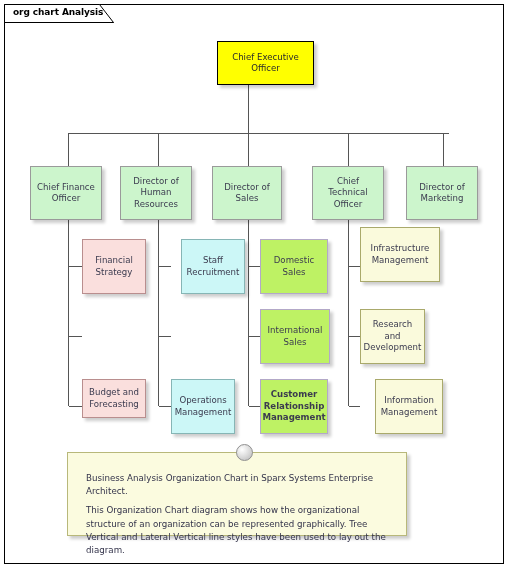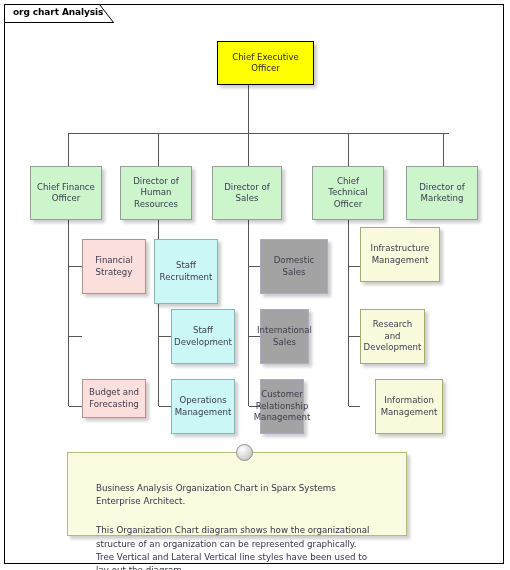--- a/index.html
+++ b/index.html
@@ -89,21 +89,21 @@
   }
   .node.fin {
     background: #fadfdd;
     border: 1px solid #b98e8e;
   }
   .node.hr {
     background: #ccf7f7;
     border: 1px solid #86b5b5;
   }
   .node.sales {
-    background: #a3a3a3;
+    background: #bef264;
     border: 1px solid #b3a8c8;
   }
   .node.tech {
     background: #fafadc;
     border: 1px solid #a9a96b;
   }
   
   #note {
     position: absolute;
     left: 67px;
@@ -113,21 +113,21 @@
     background: #fbfbdf;
     border: 1px solid #b8b87a;
     box-sizing: border-box;
     box-shadow: 3px 3px 3px rgba(0,0,0,0.20);
     padding: 13px 13px 8px 12px;
     font-size: 8.7px;
     line-height: 13.2px;
     color: #33334a;
   }
   #note p {
-    margin: 16px;
+    margin: 6px;
   }
   #note-anchor {
     position: absolute;
     left: 236px;
     top: 444px;
     width: 17px;
     height: 17px;
     border-radius: 50%;
     border: 1px solid #909090;
     background: radial-gradient(circle at 34% 30%, #ffffff 0%, #e2e2e2 42%, #b7b7b7 100%);
@@ -204,37 +204,34 @@
     <span>Director of Marketing</span>
   </div>
 
   <div class="node fin" style="left:82px; top:239px; width:64px; height:55px;">
     <span>Financial Strategy</span>
   </div>
   <div class="node fin" style="left:82px; top:379px; width:64px; height:39px;">
     <span>Budget and Forecasting</span>
   </div>
 
-  <div class="node hr" style="left:154px; top:239px; width:64px; height:65px;justify-content:flex-end;">
+  <div class="node hr" style="left:181px; top:239px; width:64px; height:55px;justify-content:flex-end;">
     <span>Staff Recruitment</span>
-  </div>
-  <div class="node hr" style="left:171px; top:309px; width:64px; height:55px;">
-    <span>Staff Development</span>
   </div>
   <div class="node hr" style="left:171px; top:379px; width:64px; height:55px;">
     <span>Operations Management</span>
   </div>
 
   <div class="node sales" style="left:260px; top:239px; width:68px; height:55px;">
     <span>Domestic Sales</span>
   </div>
-  <div class="node sales" style="left:260px; top:309px; width:49px; height:55px;">
+  <div class="node sales" style="left:260px; top:309px; width:70px; height:55px;">
     <span>International Sales</span>
   </div>
-  <div class="node sales" style="left:260px; top:379px; width:44px; height:55px;">
+  <div class="node sales" style="left:260px; top:379px; width:68px; height:55px;font-weight:bold;">
     <span>Customer Relationship Management</span>
   </div>
 
   <div class="node tech" style="left:360px; top:227px; width:80px; height:55px;">
     <span>Infrastructure Management</span>
   </div>
   <div class="node tech" style="left:360px; top:309px; width:65px; height:55px;">
     <span>Research and Development</span>
   </div>
   <div class="node tech" style="left:360px; top:379px; width:68px; height:55px;margin-left:15px;">

